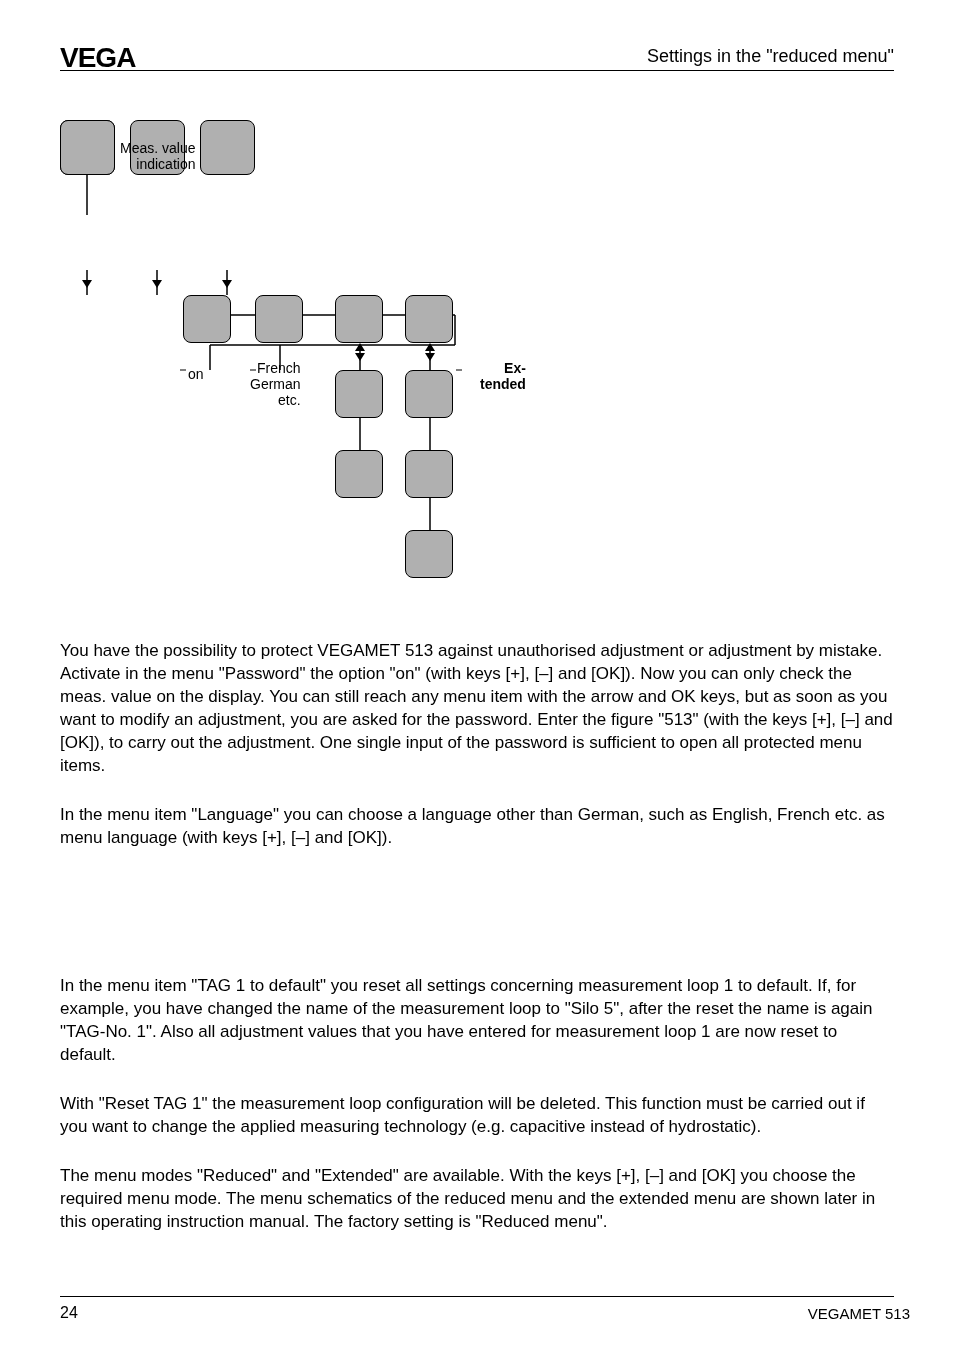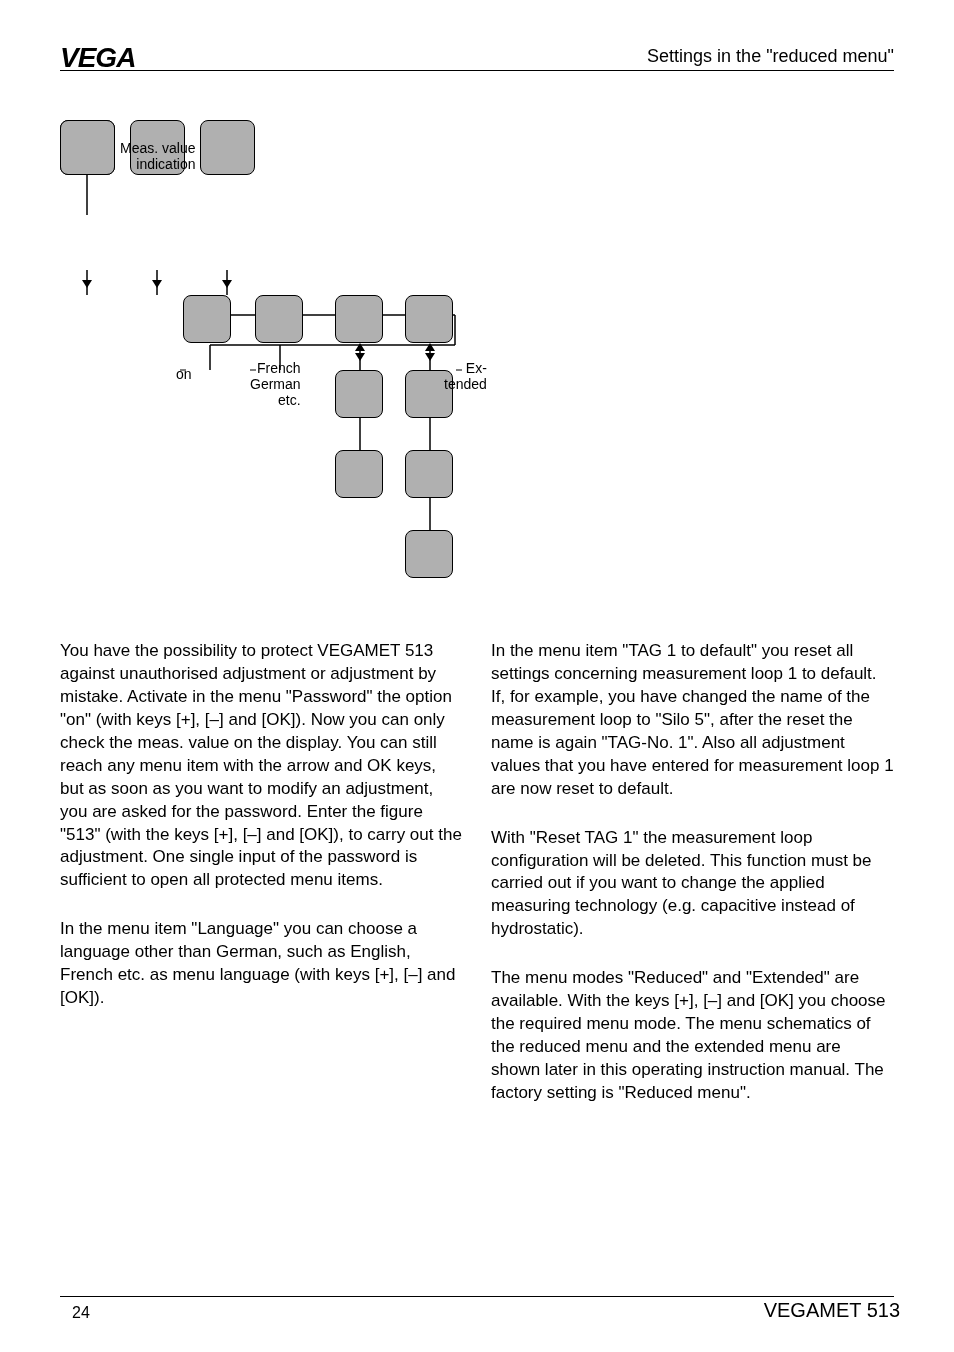--- a/index.html
+++ b/index.html
@@ -22,21 +22,20 @@
     left: 60px;
     right: 60px;
     border-top: 1px solid #000;
   }
   .logo {
     position: absolute;
     top: 42px;
     left: 60px;
     font-weight: 900;
     font-size: 28px;
-    font-style: italic;
     letter-spacing: -1px;
     text-align: right;
   }
   .header-right {
     position: absolute;
     top: 46px;
     right: 60px;
     font-size: 18px;
   }
   .diagram {
@@ -47,46 +46,47 @@
     height: 460px;
   }
   .columns {
     position: absolute;
     top: 640px;
     left: 60px;
     right: 60px;
     bottom: 70px;
     display: flex;
     gap: 28px;
+    flex-direction: column;
   }
   .col {
     flex: 1;
     font-size: 17px;
     line-height: 1.35;
   }
   .col p { margin-bottom: 26px; text-align: left; }
   .bot-rule {
     position: absolute;
     bottom: 55px;
     left: 60px;
     right: 60px;
     border-top: 1px solid #000;
   }
   .page-num {
     position: absolute;
     bottom: 30px;
-    left: 72px;
+    left: 60px;
     font-size: 16px;
     margin-top: 40px;
   }
   .prod-name {
     position: absolute;
     bottom: 30px;
-    right: 54px;
-    font-size: 20px;
+    right: 44px;
+    font-size: 15px;
   }
   
   .box {
     position: absolute;
     width: 55px;
     height: 55px;
     background: #b0b0b0;
     border: 1.5px solid #000;
     border-radius: 8px;
   }
@@ -166,23 +166,23 @@
 
     <div class="box" style="top:250px;left:275px;width:48px;height:48px;"></div>
     <div class="box" style="top:250px;left:345px;width:48px;height:48px;"></div>
 
     <div class="box" style="top:330px;left:275px;width:48px;height:48px;"></div>
     <div class="box" style="top:330px;left:345px;width:48px;height:48px;"></div>
 
     <div class="box" style="top:410px;left:345px;width:48px;height:48px;"></div>
 
     <div class="lbl" style="top:20px;left:60px;white-space:pre;">Meas. value<br>indication</div>
-    <div class="lbl" style="top:246px;left:116px;">on</div>
+    <div class="lbl" style="top:246px;left:128px;">on</div>
     <div class="lbl" style="top:240px;left:190px;white-space:pre;">French<br>German<br>etc.</div>
-    <div class="lbl" style="top:240px;left:384px;white-space:pre;">Ex-<br>tended</div>
+    <div class="lbl" style="top:240px;left:420px;white-space:pre;font-weight:bold;">Ex-<br>tended</div>
   </div>
 
   <div class="columns">
     <div class="col">
       <p>You have the possibility to protect VEGAMET 513 against unauthorised adjustment or adjustment by mistake. Activate in the menu "Password" the option "on" (with keys [+], [–] and [OK]). Now you can only check the meas. value on the display. You can still reach any menu item with the arrow and OK keys, but as soon as you want to modify an adjustment, you are asked for the password. Enter the figure "513" (with the keys [+], [–] and [OK]), to carry out the adjustment. One single input of the password is sufficient to open all protected menu items.</p>
       <p>In the menu item "Language" you can choose a language other than German, such as English, French etc. as menu language (with keys [+], [–] and [OK]).</p>
     </div>
     <div class="col">
       <p>In the menu item "TAG 1 to default" you reset all settings concerning measurement loop 1 to default. If, for example, you have changed the name of the measurement loop to "Silo 5", after the reset the name is again "TAG-No. 1". Also all adjustment values that you have entered for measurement loop 1 are now reset to default.</p>
       <p>With "Reset TAG 1" the measurement loop configuration will be deleted. This function must be carried out if you want to change the applied measuring technology (e.g. capacitive instead of hydrostatic).</p>

